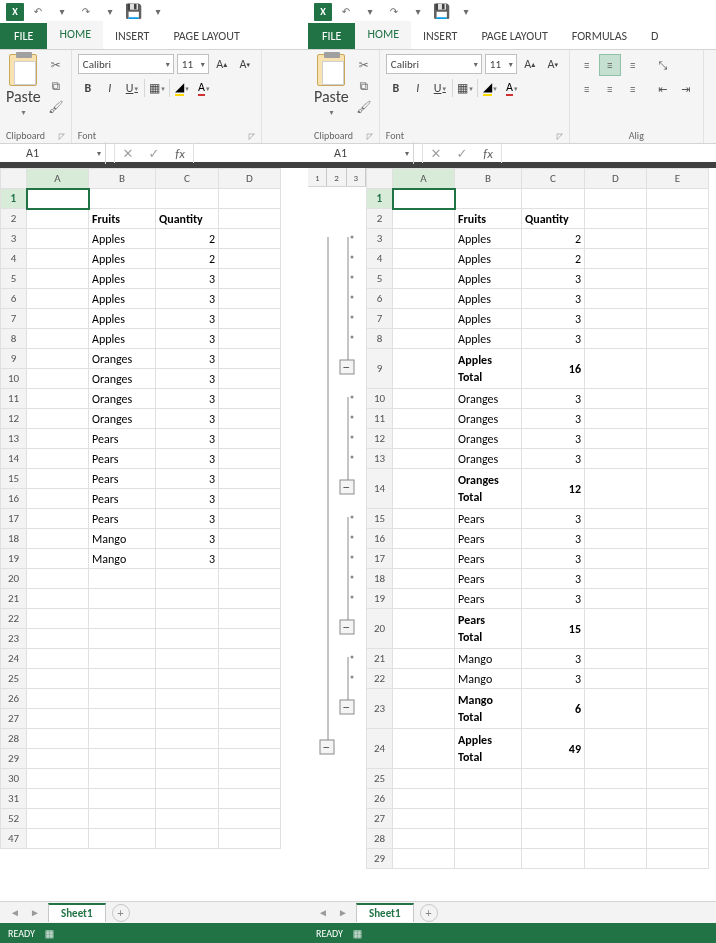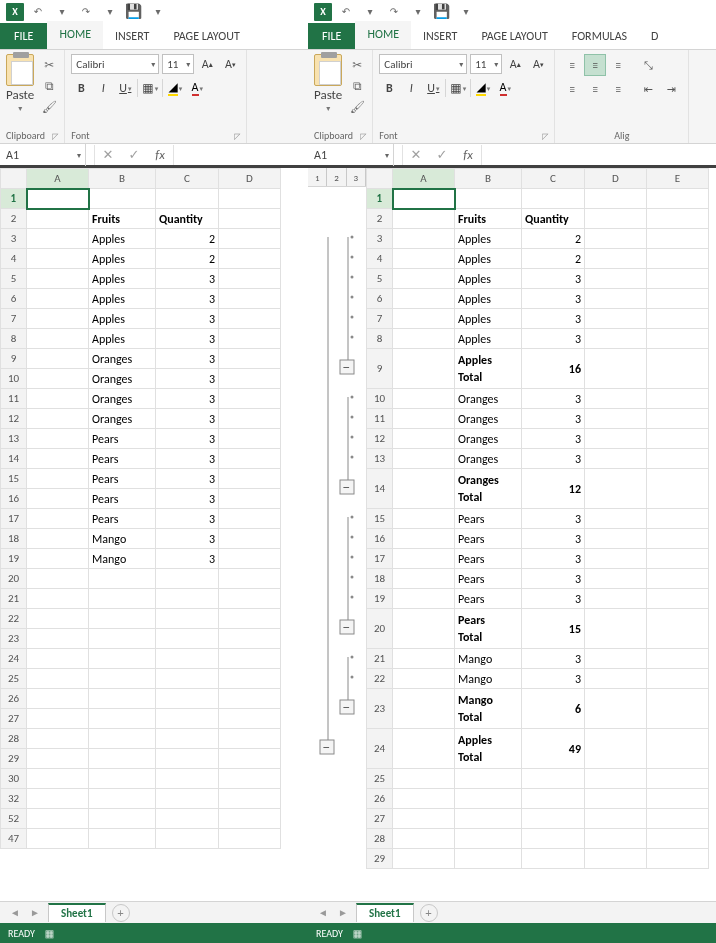--- a/index.html
+++ b/index.html
@@ -24,43 +24,43 @@
   
   .ribbon { height: 94px; background: #f5f5f5; border-bottom: 1px solid #d4d4d4; display: flex; font-size: 11px; color: #444; }
   .grp { display: flex; flex-direction: column; justify-content: space-between; padding: 4px 6px 1px 6px; border-right: 1px solid #e2e2e2; }
   .grp-body { display: flex; gap: 6px; align-items: flex-start; flex: 1; }
   .grp-title { text-align: center; color: #666; font-size: 10px; padding-top: 1px; display: flex; justify-content: center; align-items: center; gap: 4px; }
   .launcher { font-size: 8px; color: #888; margin-left: auto; }
   .clipboard-big { display: flex; flex-direction: column; align-items: center; gap: 1px; }
   .clipboard-ico { width: 28px; height: 32px; background: #f8e2b0; border: 1px solid #caa85a; border-radius: 2px; position: relative; }
   .clipboard-ico::before { content: ""; position: absolute; top: -3px; left: 6px; width: 16px; height: 6px; background: #a0a0a0; border-radius: 1px; }
   .clipboard-ico::after { content: ""; position: absolute; top: 6px; left: 4px; width: 20px; height: 22px; background: #fff; border: 1px solid #d0d0d0; }
-  .paste-lbl { font-size: 13px; }
+  .paste-lbl { font-size: 16px; }
   .mini-col { display: flex; flex-direction: column; gap: 3px; padding-top: 2px; }
   .mini-btn { width: 18px; height: 18px; display: inline-flex; align-items: center; justify-content: center; font-size: 12px; color: #666; }
   .font-grp .controls { display: flex; flex-direction: column; gap: 4px; }
   .font-row1 { display: flex; gap: 3px; align-items: center; }
   .font-sel { height: 20px; border: 1px solid #c0c0c0; background: #fff; font-size: 11px; padding: 1px 16px 1px 4px; position: relative; display: inline-flex; align-items: center; }
   .font-sel::after { content: "▾"; position: absolute; right: 3px; font-size: 8px; color: #666; }
-  .font-name { width: 88px; }
+  .font-name { width: 96px; }
   .font-size { width: 32px; }
   .Aup { font-size: 14px; } .Adn { font-size: 10px; }
   .font-row2 { display: flex; gap: 2px; align-items: center; }
   .fbtn { width: 20px; height: 20px; display: inline-flex; align-items: center; justify-content: center; font-size: 12px; color: #444; }
   .fbtn .dd { font-size: 7px; margin-left: 1px; color: #777; }
   .bold { font-weight: bold; } .ital { font-style: italic; } .ul { text-decoration: underline; }
   .sep { width: 1px; height: 18px; background: #d6d6d6; }
   .fillA { color: #000; border-bottom: 2px solid #ffd900; } 
   .fontA { color: #000; border-bottom: 2px solid #d03030; }
   .align-grp .al-row { display: flex; gap: 1px; }
   .al-cell { width: 22px; height: 22px; display: inline-flex; align-items: center; justify-content: center; font-size: 11px; color: #555; }
   .al-cell.on { background: #c5e0d0; border: 1px solid #8fc2a8; }
 
   
-  .fxbar { height: 24px; border-bottom: 3px solid #404040; display: flex; align-items: center; font-size: 12px; color: #444; }
+  .fxbar { height: 24px; border-bottom: 6px solid #404040; display: flex; align-items: center; font-size: 12px; color: #444; padding-left: 20px; }
   .namebox { width: 86px; height: 22px; border-right: 1px solid #d4d4d4; padding: 0 6px; display: flex; align-items: center; position: relative; }
   .namebox::after { content: "▾"; position: absolute; right: 4px; font-size: 8px; color: #666; }
   .fx-btn { width: 26px; text-align: center; color: #a0a0a0; font-size: 13px; }
   .fx-btn.fx { font-style: italic; color: #666; }
   .fx-gap { width: 8px; }
   .fx-sep { width: 1px; height: 20px; background: #e2e2e2; }
   .fx-input { flex: 1; padding: 0 6px; }
 
   
   .gridwrap { flex: 1; overflow: hidden; display: flex; }
@@ -411,21 +411,21 @@
               <td class=""></td>
             </tr>
             <tr style="height:20px">
               <td class="row-hdr">30</td>
               <td class=""></td>
               <td class=""></td>
               <td class=""></td>
               <td class=""></td>
             </tr>
             <tr style="height:20px">
-              <td class="row-hdr">32</td>
+              <td class="row-hdr">31</td>
               <td class=""></td>
               <td class=""></td>
               <td class=""></td>
               <td class=""></td>
             </tr>
             <tr style="height:20px">
               <td class="row-hdr">52</td>
               <td class=""></td>
               <td class=""></td>
               <td class=""></td>

